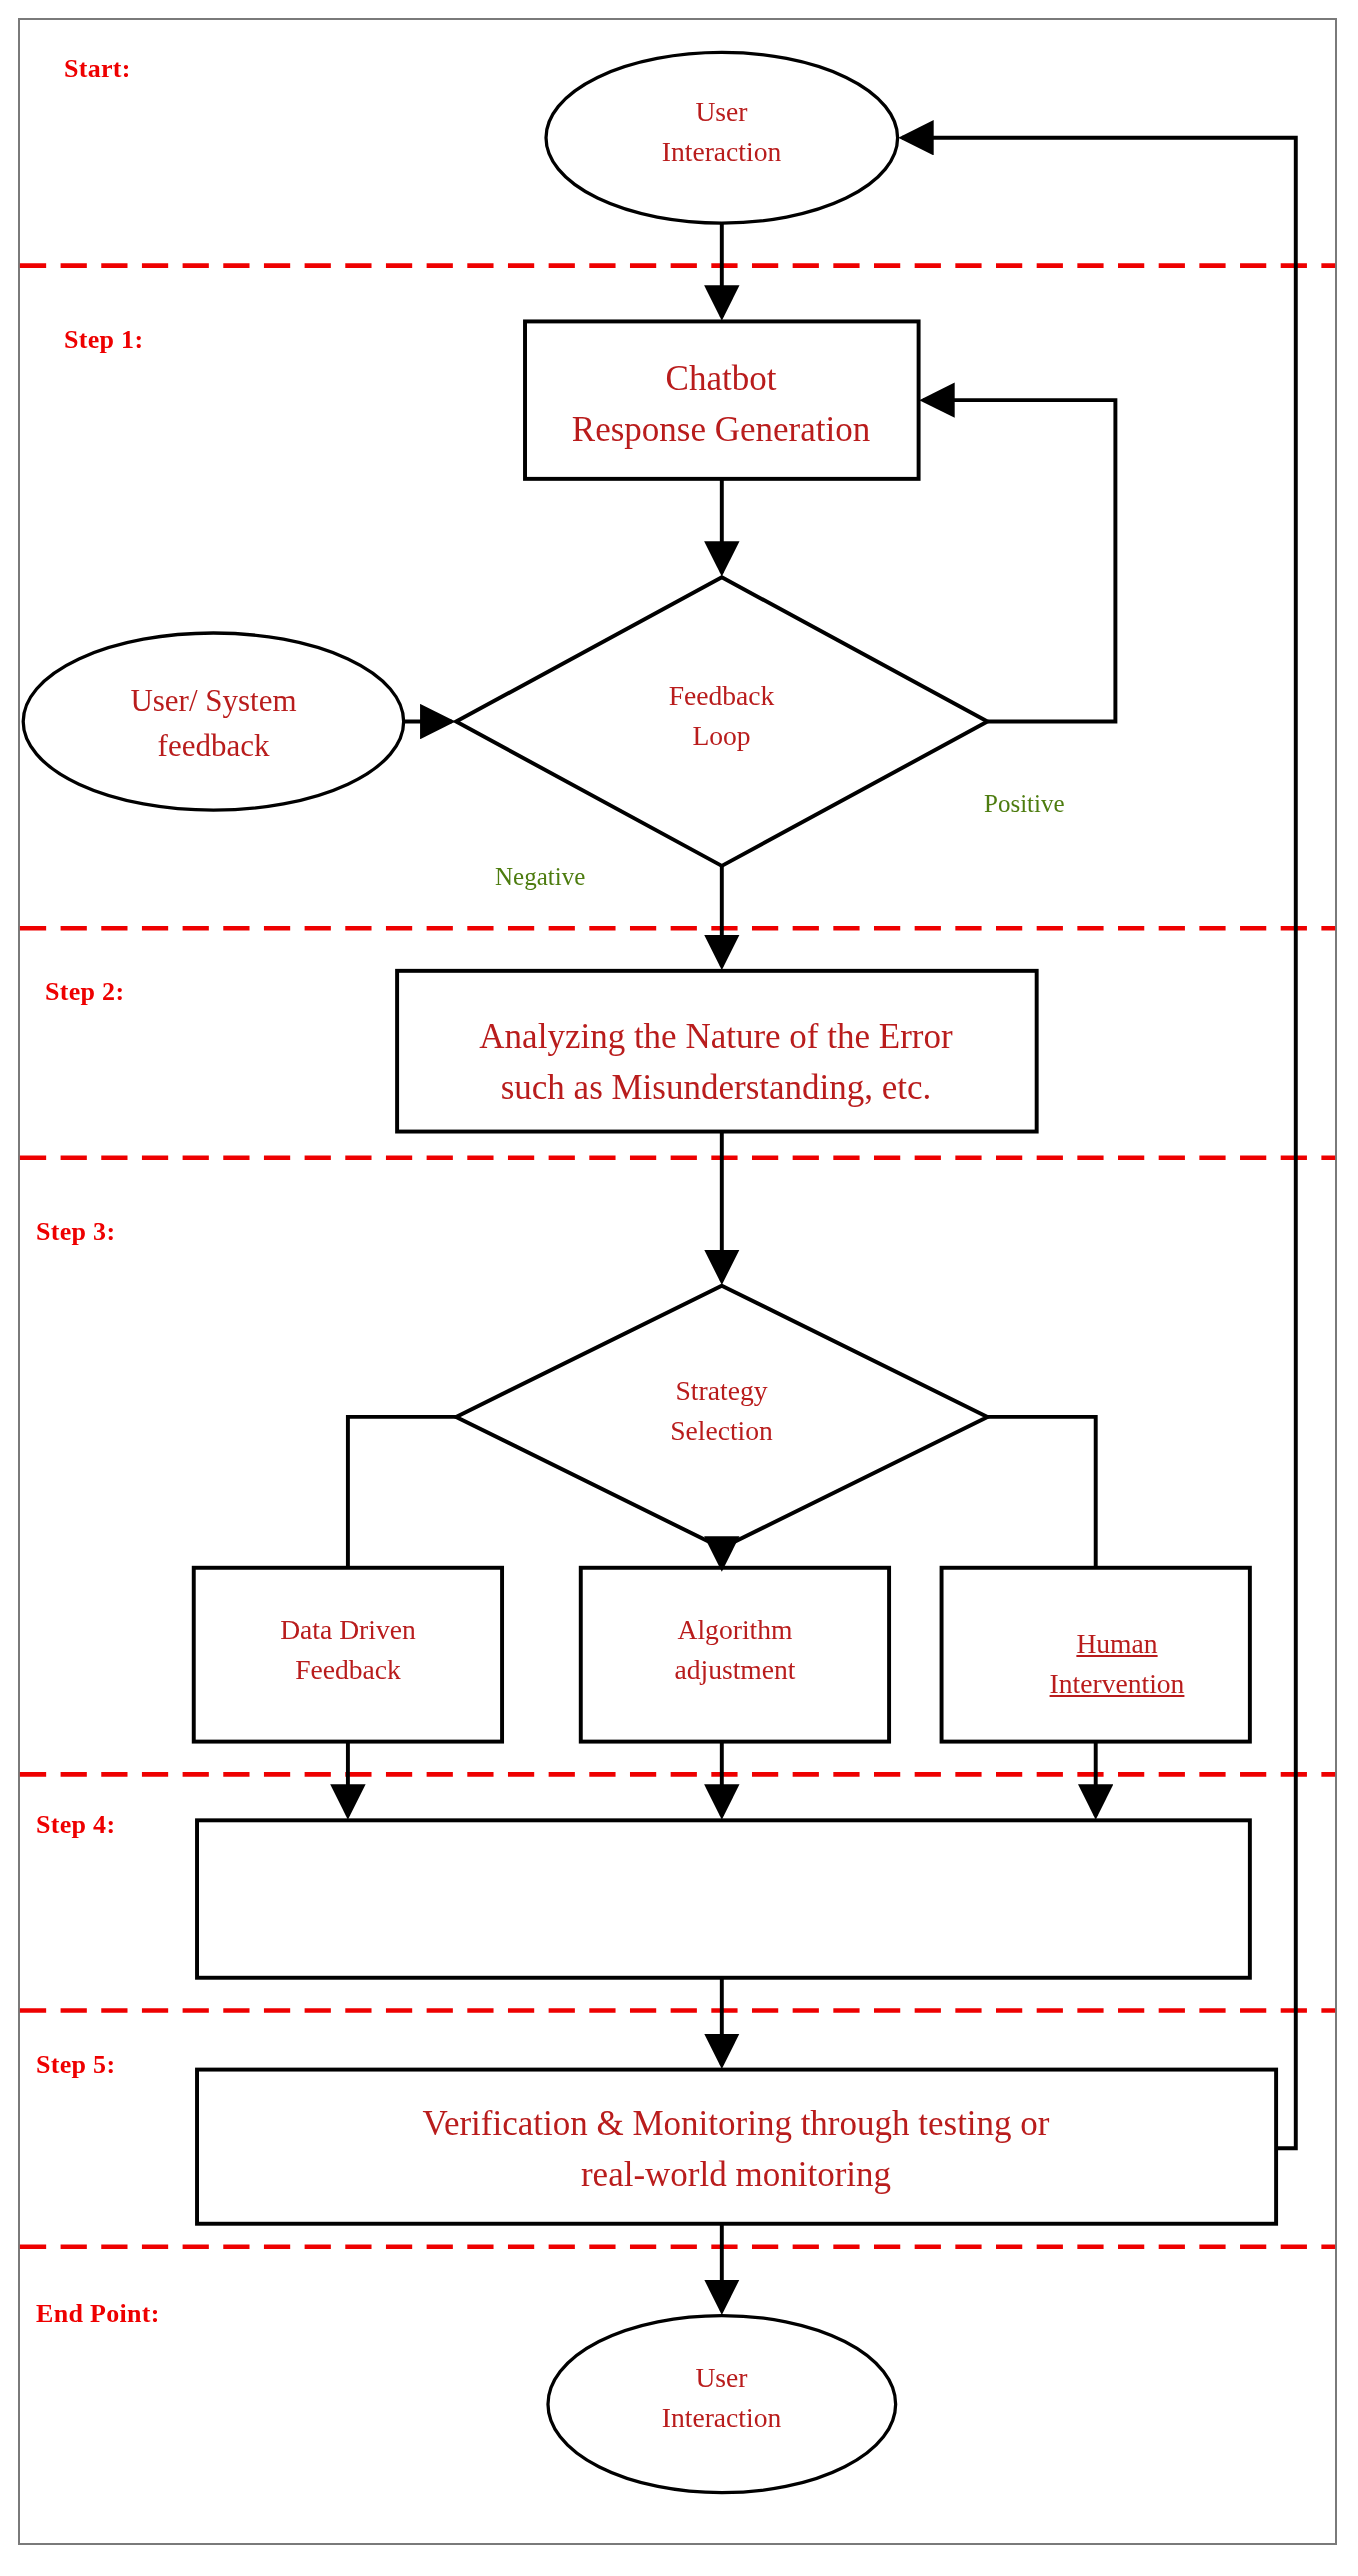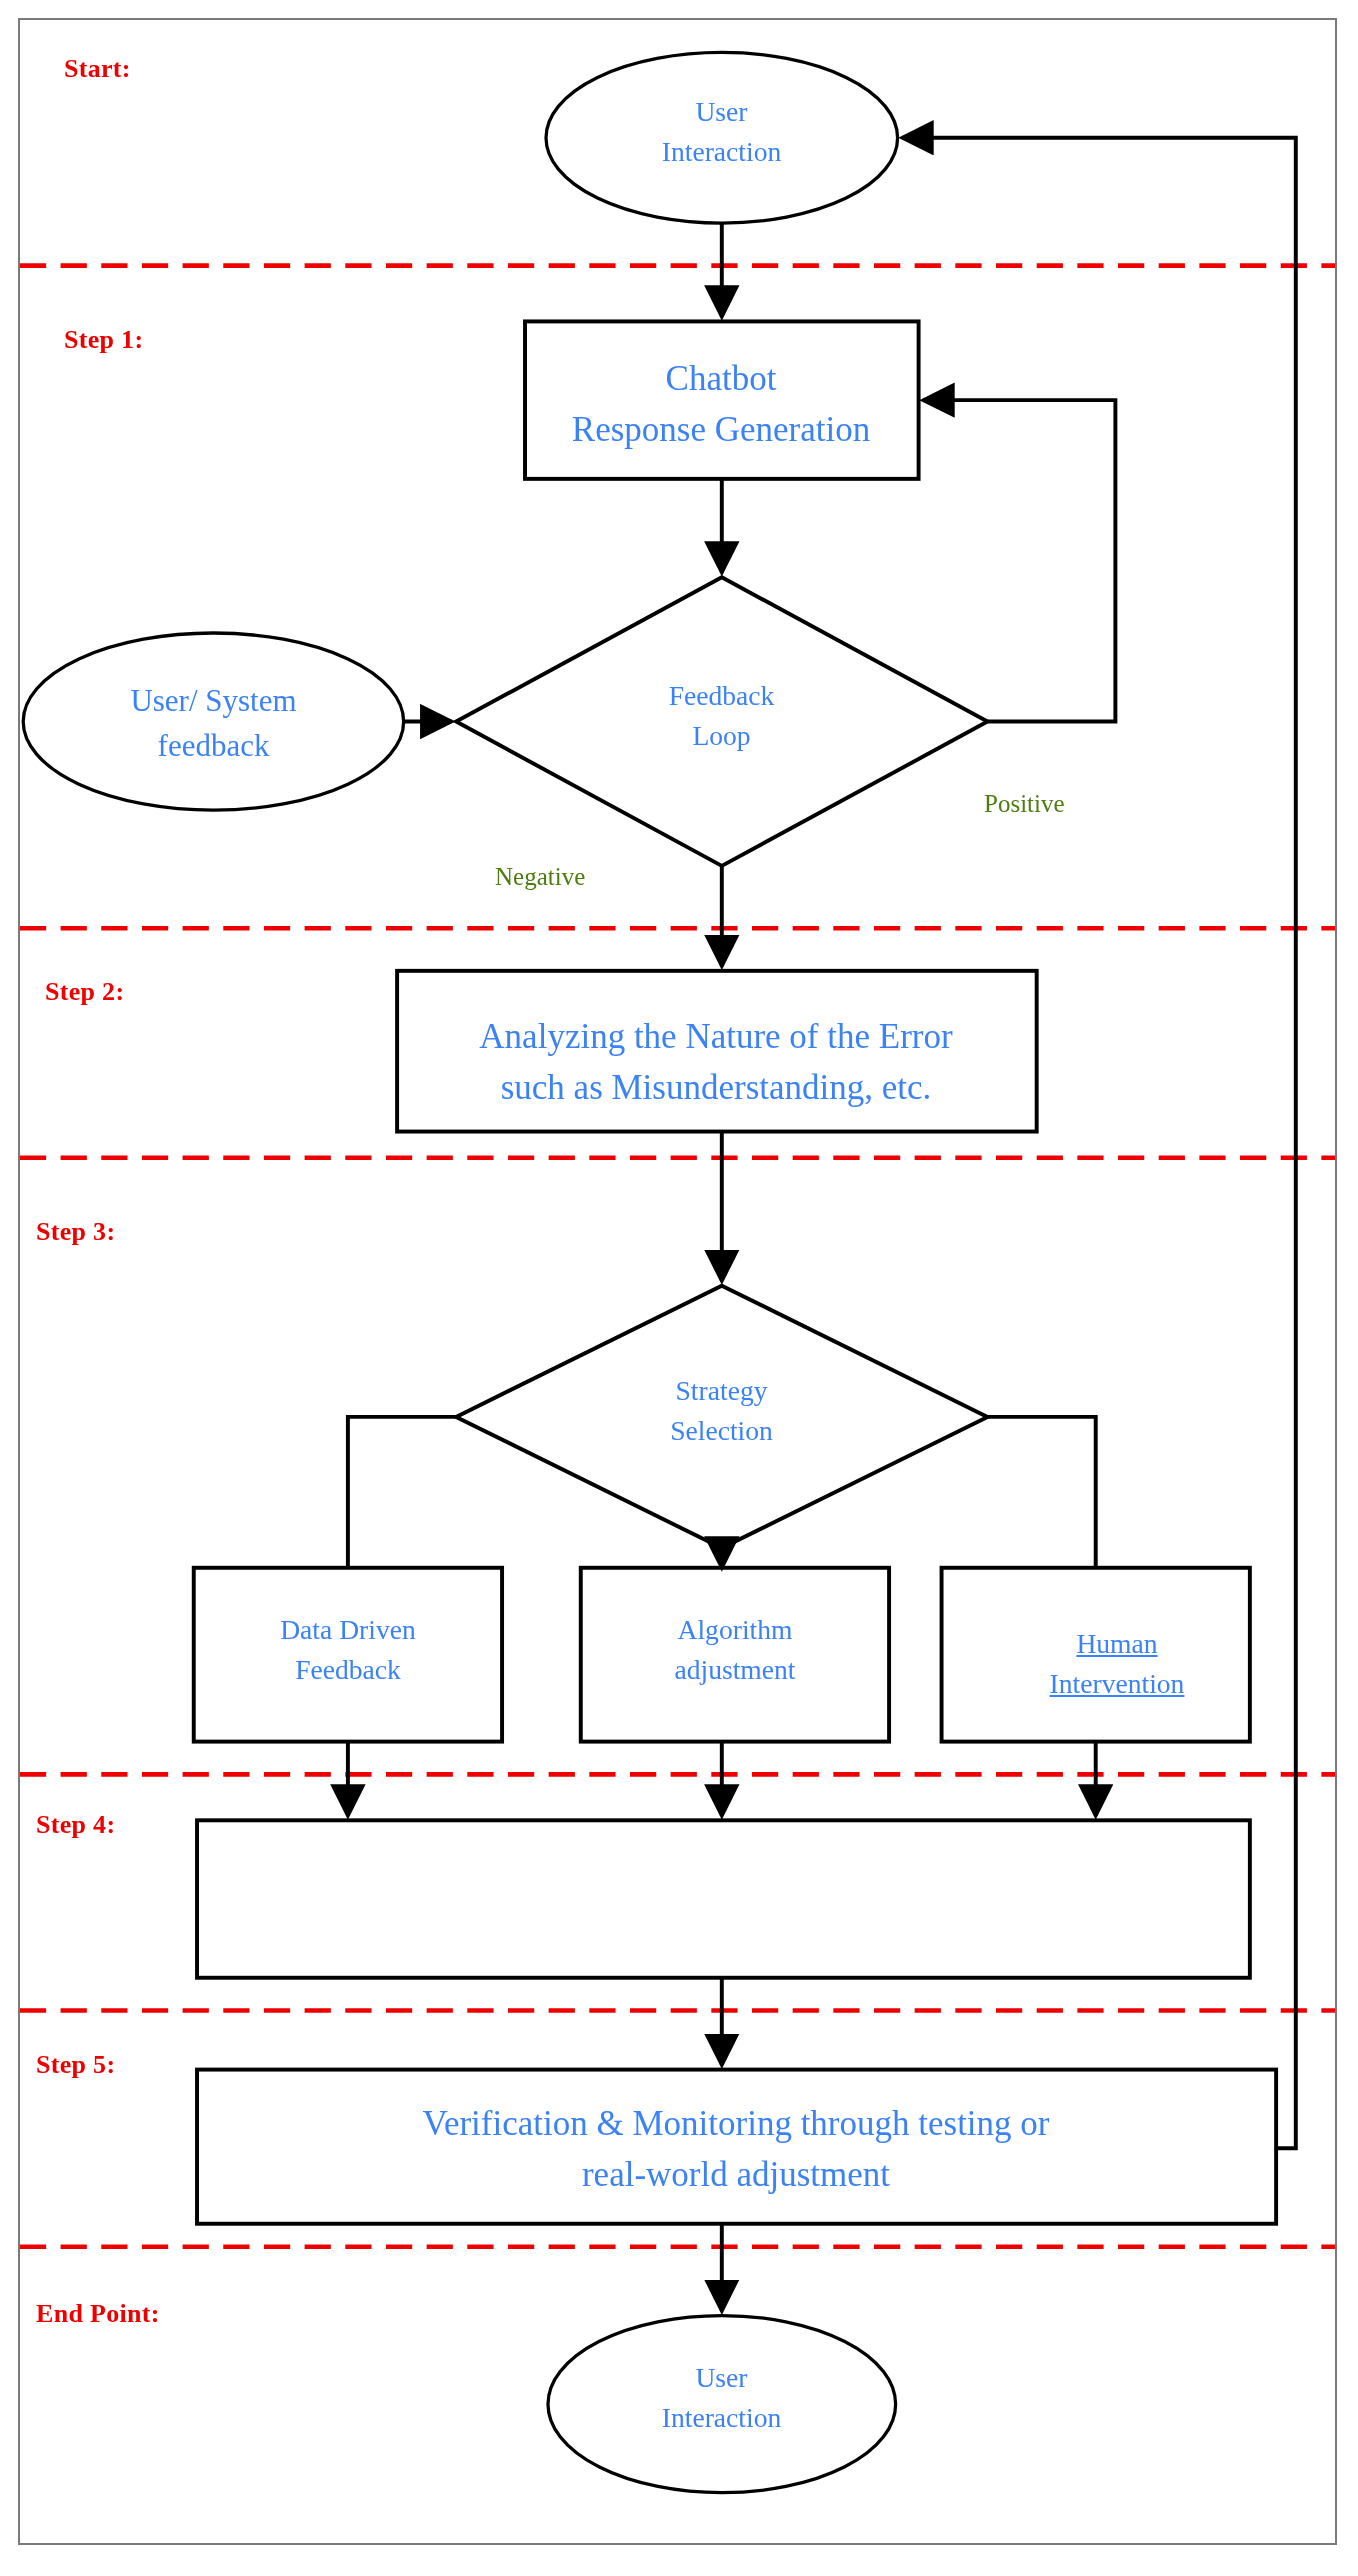--- a/index.html
+++ b/index.html
@@ -29,21 +29,21 @@
   #flow-svg {
     position: absolute;
     left: 0;
     top: 0;
     width: 1359px;
     height: 2576px;
   }
   .node-label {
     position: absolute;
     text-align: center;
-    color: #3b82f6;
+    color: #b91c1c;
     line-height: 1.45;
     pointer-events: none;
     font-family: "Liberation Serif", "DejaVu Serif", serif;
   }
   .step-label {
     position: absolute;
     color: #ee0000;
     font-weight: bold;
     font-size: 26px;
     letter-spacing: 0.3px;
@@ -184,21 +184,21 @@
   </div>
 
   <div class="node-label t42" style="left:945px; top:1624px; width:344px;text-decoration:underline;">
     <div>Human</div>
     <div>Intervention</div>
   </div>
 
 
   <div class="node-label t44" style="left:203px; top:2099px; width:1066px;">
     <div>Verification &amp; Monitoring through testing or</div>
-    <div>real-world adjustment</div>
+    <div>real-world monitoring</div>
   </div>
 
   <div class="node-label t42" style="left:577px; top:2358px; width:289px;">
     <div>User</div>
     <div>Interaction</div>
   </div>
 
   <div class="edge-label" style="left:984px; top:790px;">Positive</div>
   <div class="edge-label" style="left:495px; top:863px;">Negative</div>
 

